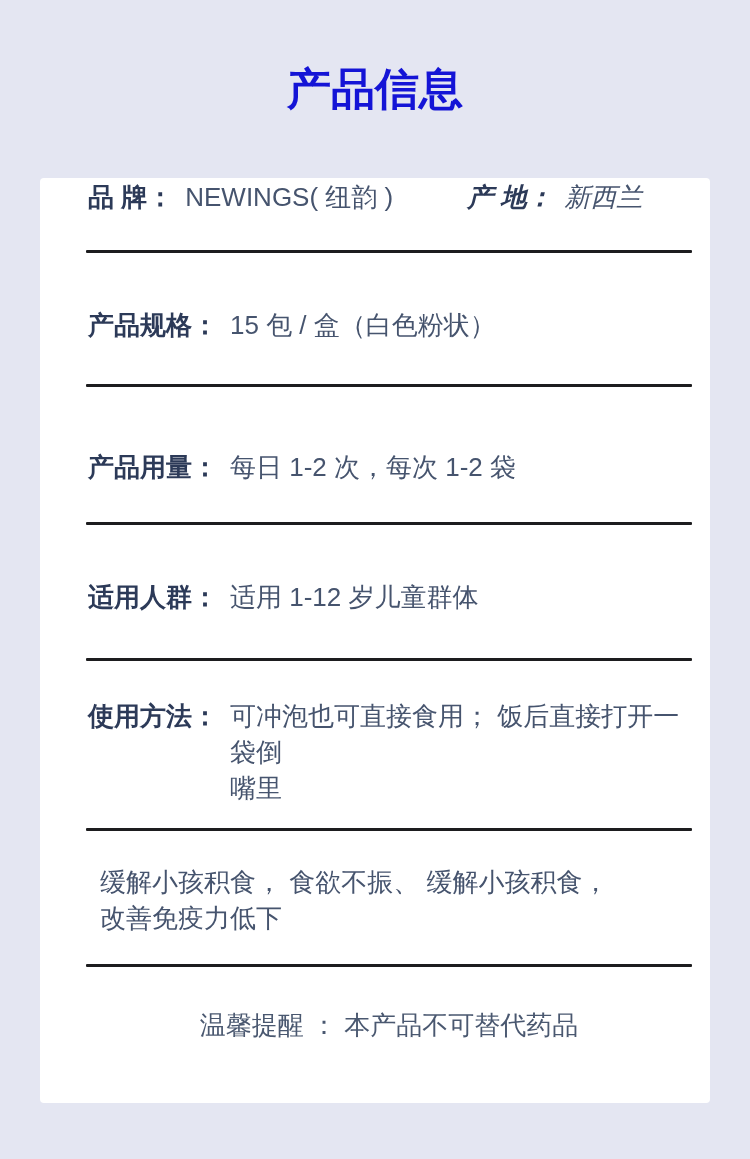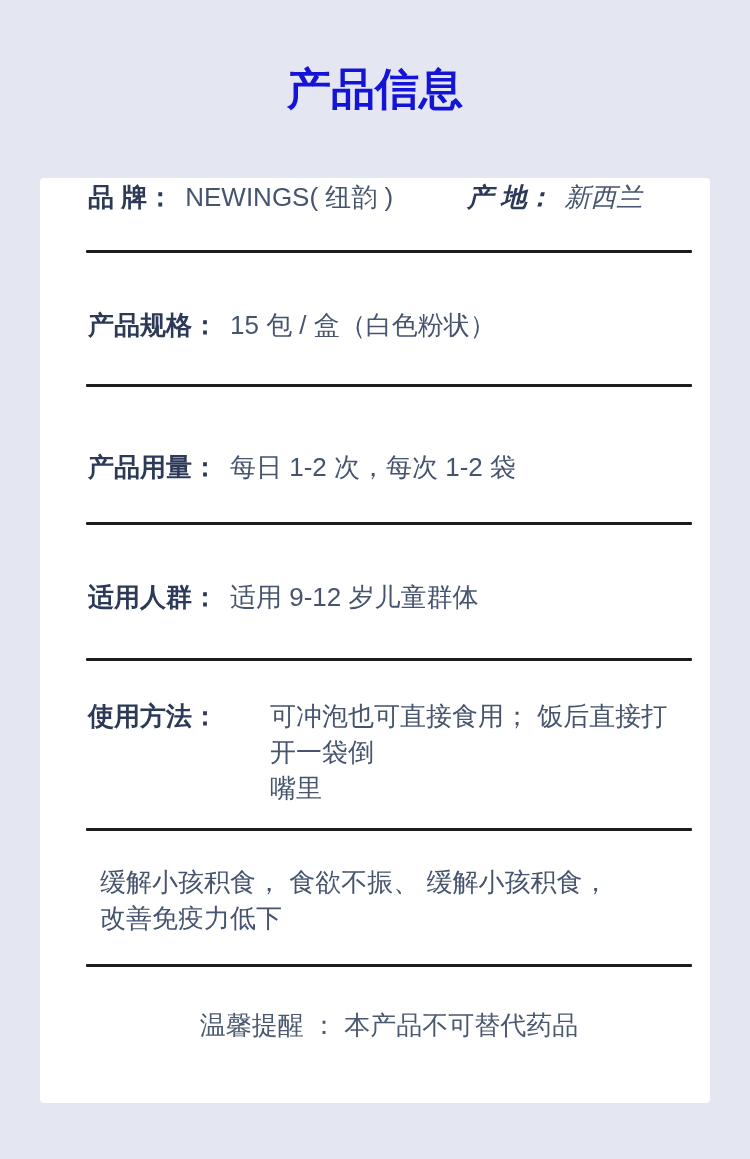--- a/index.html
+++ b/index.html
@@ -56,21 +56,21 @@
     border-radius: 1px;
   }
   .row-brand   { margin-top: 56px; }
   .divider-1   { margin-top: 34px; }
   .row-spec    { margin-top: 53px; }
   .divider-2   { margin-top: 40px; }
   .row-dosage  { margin-top: 61px; }
   .divider-3   { margin-top: 36px; }
   .row-people  { margin-top: 53px; align-items: flex-end; }
   .divider-4   { margin-top: 42px; }
-  .row-usage   { margin-top: 37px; gap: 40px; }
+  .row-usage   { margin-top: 37px; }
   .divider-5   { margin-top: 22px; }
   .row-effect  { margin-top: 33px; }
   .divider-6   { margin-top: 28px; }
   .notice {
     margin-top: 39px;
     padding-bottom: 40px;
     text-align: center;
     font-size: 26px;
     line-height: 38px;
     color: #4A5870;
@@ -103,21 +103,21 @@
     <div class="divider divider-2"></div>
 
     <div class="row row-dosage">
       <span class="label">产品用量：</span>
       <span class="value">每日 1-2 次，每次 1-2 袋</span>
     </div>
     <div class="divider divider-3"></div>
 
     <div class="row row-people">
       <span class="label">适用人群：</span>
-      <span class="value">适用 9-12 岁儿童群体</span>
+      <span class="value">适用 1-12 岁儿童群体</span>
     </div>
     <div class="divider divider-4"></div>
 
     <div class="row row-usage multiline">
       <span class="label">使用方法：</span>
       <span class="value">可冲泡也可直接食用； 饭后直接打开一袋倒
 嘴里</span>
     </div>
     <div class="divider divider-5"></div>
 

